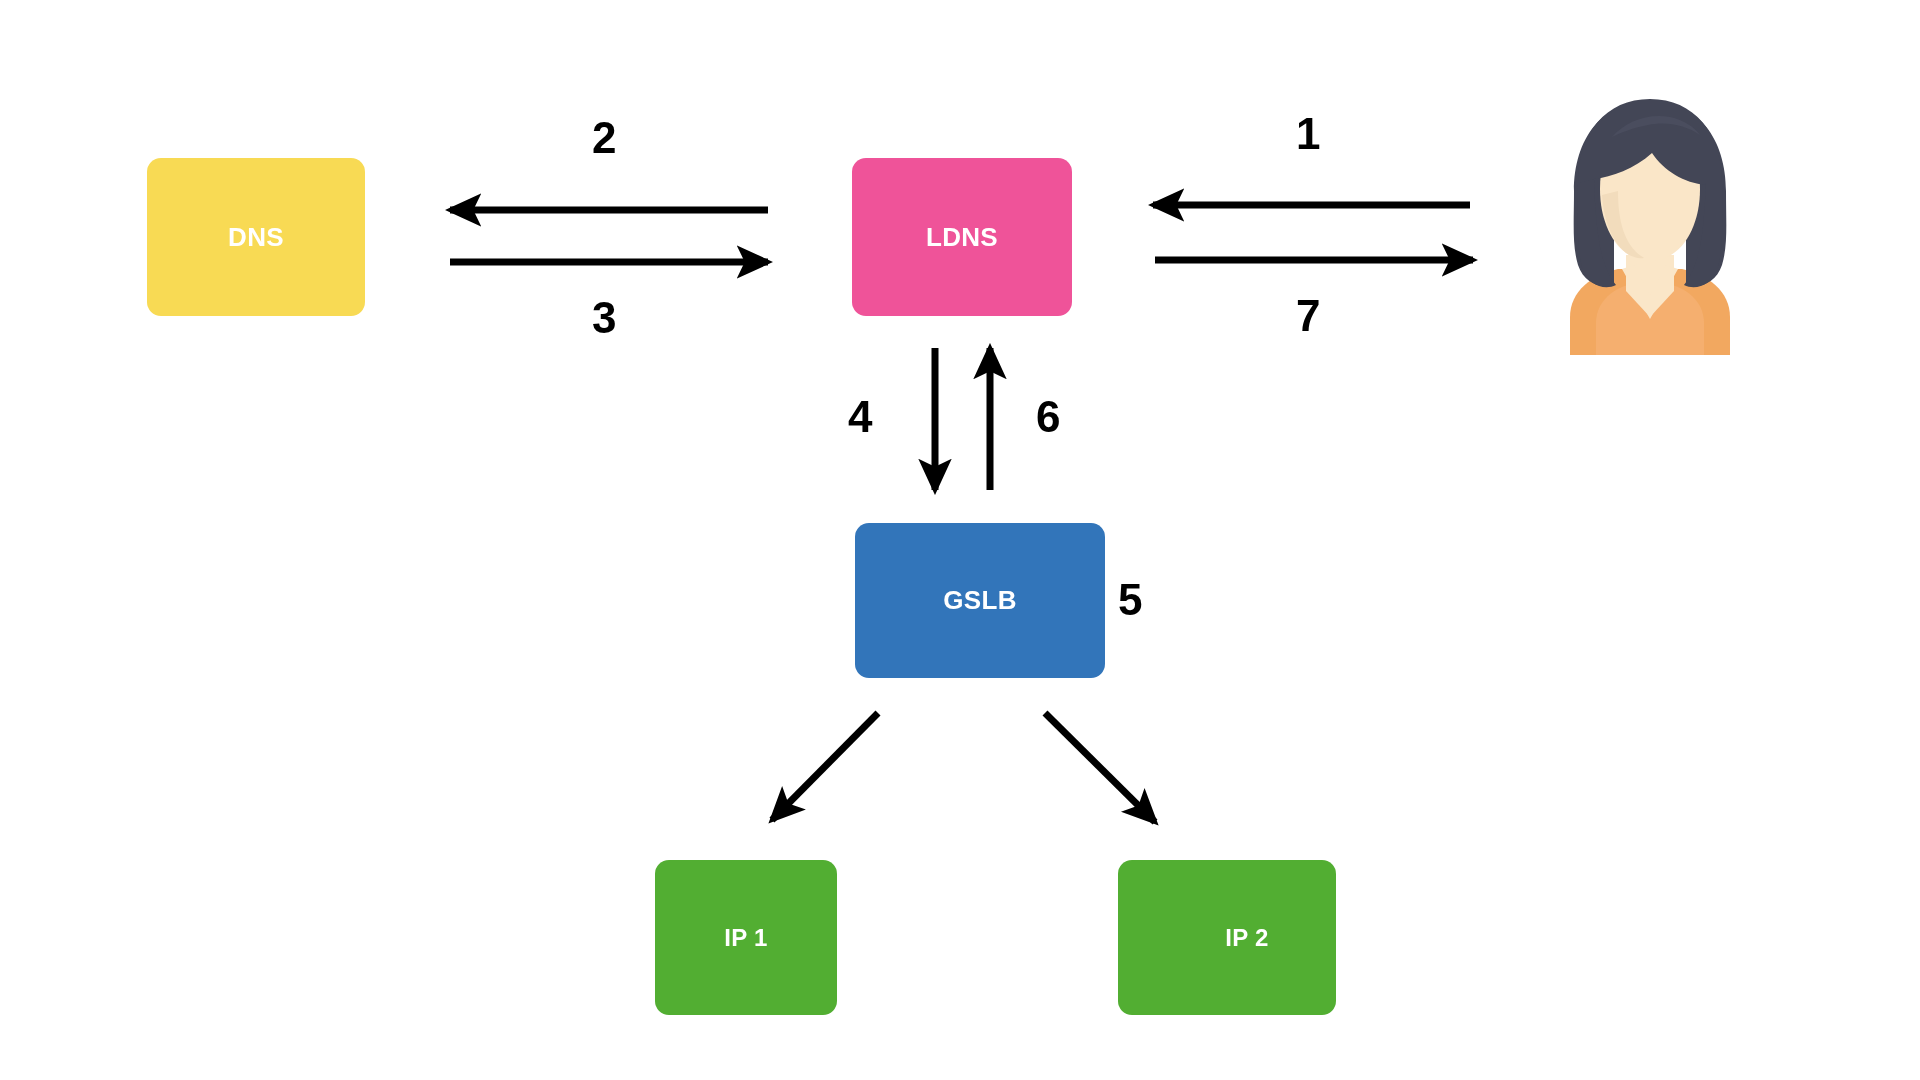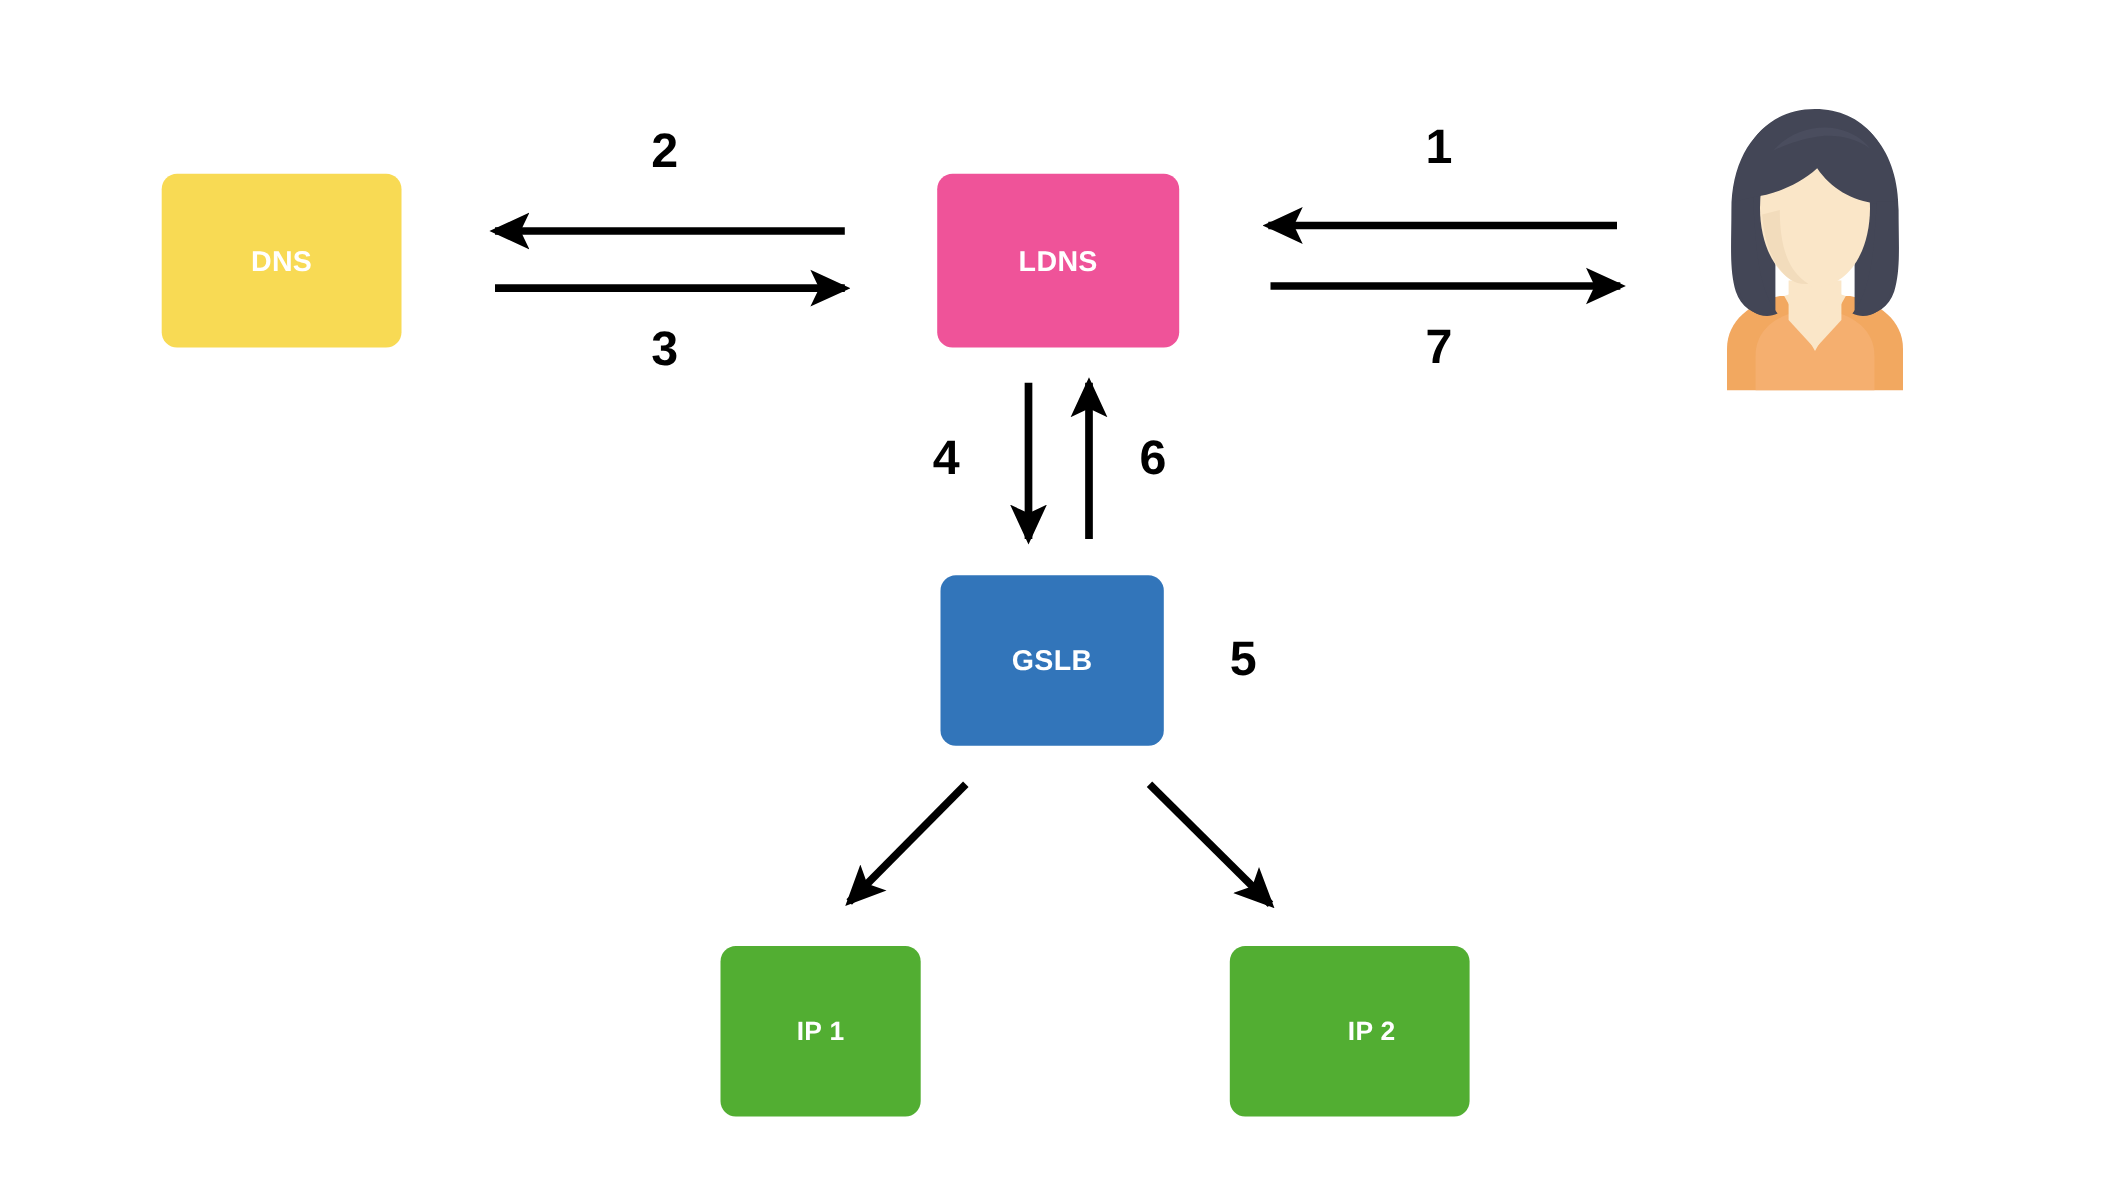--- a/index.html
+++ b/index.html
@@ -95,21 +95,21 @@
   </svg>
 
   <div class="node" id="node-ldns" style="left: 852px; top: 158px; width: 220px; height: 158px; background: rgb(239, 83, 153); color: rgb(255, 255, 255); font-size: 26px;">
     <span class="node-label">LDNS</span>
   </div>
 
   <div class="node" id="node-dns" style="left: 147px; top: 158px; width: 218px; height: 158px; background: rgb(248, 218, 84); color: rgb(255, 255, 255); font-size: 26px;">
     <span class="node-label">DNS</span>
   </div>
 
-  <div class="node" id="node-gslb" style="left: 855px; top: 523px; width: 203px; height: 155px; background: rgb(50, 117, 186); color: rgb(255, 255, 255); font-size: 26px;">
+  <div class="node" id="node-gslb" style="left: 855px; top: 523px; width: 250px; height: 155px; background: rgb(50, 117, 186); color: rgb(255, 255, 255); font-size: 26px;">
     <span class="node-label">GSLB</span>
   </div>
 
   <div class="node" id="node-ip1" style="left: 655px; top: 860px; width: 182px; height: 155px; background: rgb(82, 174, 50); color: rgb(255, 255, 255); font-size: 24px;">
     <span class="node-label">IP 1</span>
   </div>
 
   <div class="node" id="node-ip2" style="left: 1118px; top: 860px; width: 218px; height: 155px; background: rgb(82, 174, 50); color: rgb(255, 255, 255); font-size: 24px; padding-left: 40px;">
     <span class="node-label">IP 2</span>
   </div>

